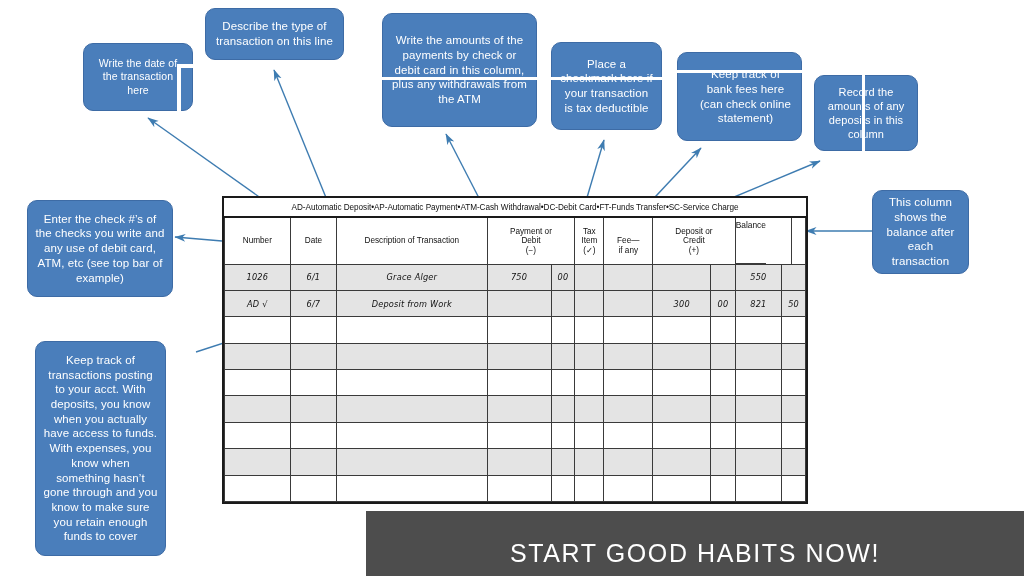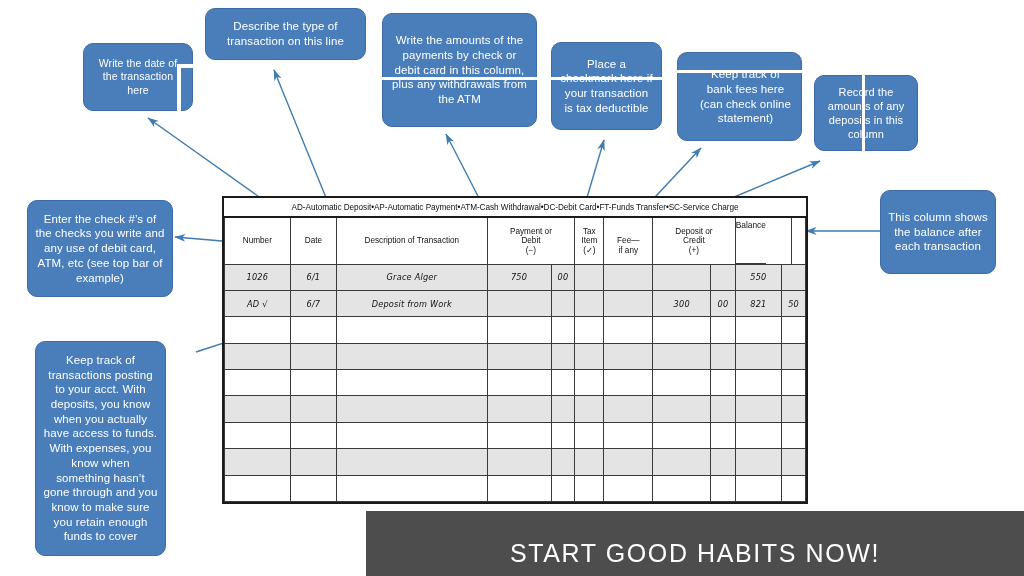--- a/index.html
+++ b/index.html
@@ -175,41 +175,41 @@
     <line x1="880" y1="231" x2="806" y2="231"></line>
 
     <line x1="196" y1="352" x2="264" y2="330"></line>
   </g>
 </svg>
 
 <div class="callout" style="left:83px; top:43px; width:110px; height:68px; font-size:10.5px;">
   <span>Write the date of the transaction here</span>
 </div>
 
-<div class="callout" style="left:205px; top:8px; width:161px; height:52px; font-size:11.5px;">
+<div class="callout" style="left:205px; top:8px; width:139px; height:52px; font-size:11.5px;">
   <span>Describe the type of transaction on this line</span>
 </div>
 
 <div class="callout" style="left:382px; top:13px; width:155px; height:114px; font-size:11.5px;">
   <span>Write the amounts of the payments by check or debit card in this column, plus  any withdrawals from the ATM</span>
 </div>
 
 <div class="callout" style="left:551px; top:42px; width:111px; height:88px; font-size:11.5px;">
   <span>Place a checkmark here if your transaction is tax deductible</span>
 </div>
 
 <div class="callout" style="left:677px; top:52px; width:125px; height:89px; font-size:11.5px;padding-left:19px;">
   <span>Keep track of bank fees here (can check online statement)</span>
 </div>
 
 <div class="callout" style="left:814px; top:75px; width:104px; height:76px; font-size:11px;">
   <span>Record the amounts of any deposits in this column</span>
 </div>
 
-<div class="callout" style="left:872px; top:190px; width:116px; height:84px; font-size:11.5px;margin-left:8px;">
+<div class="callout" style="left:872px; top:190px; width:97px; height:84px; font-size:11.5px;">
   <span>This column shows the balance after each transaction</span>
 </div>
 
 <div class="callout" style="left:27px; top:200px; width:146px; height:97px; font-size:11.5px;">
   <span>Enter the check #’s of the checks you write and any use of debit card, ATM, etc (see top bar of example)</span>
 </div>
 
 <div class="callout" style="left:35px; top:341px; width:131px; height:215px; font-size:11.5px;">
   <span>Keep track of transactions posting to your acct. With deposits, you know when you actually have access to funds. With expenses, you know when something hasn’t gone through and you know to make sure you retain enough funds to cover</span>
 </div>

